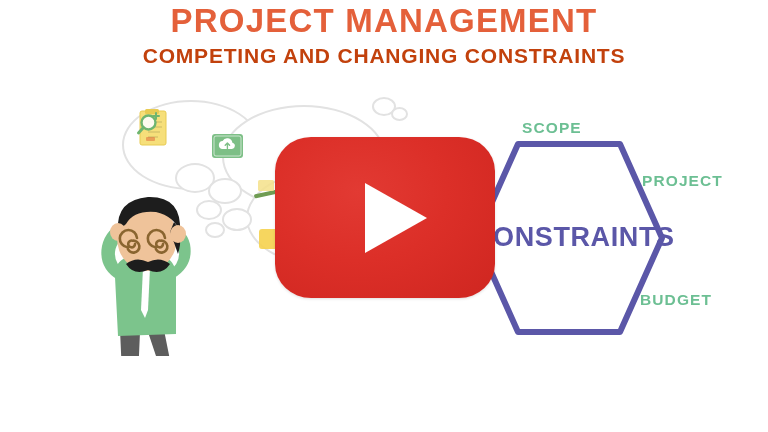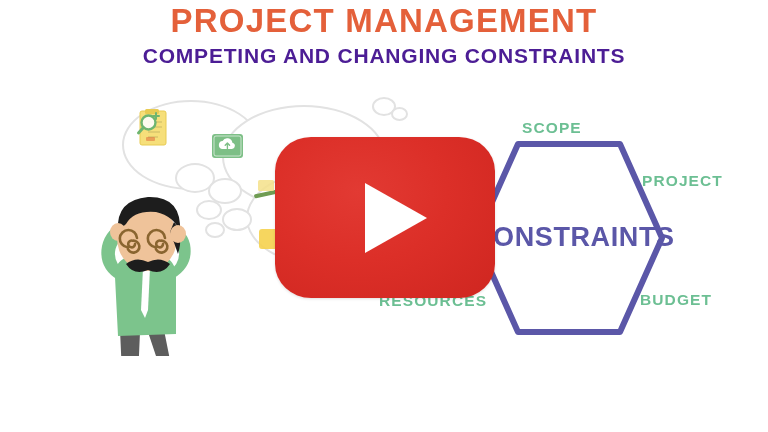--- a/index.html
+++ b/index.html
@@ -35,21 +35,21 @@
   .title-sub {
     position: absolute;
     left: 0;
     top: 44px;
     width: 768px;
     text-align: center;
     font-family: "Liberation Sans", sans-serif;
     font-size: 21px;
     font-weight: bold;
     letter-spacing: 0.8px;
-    color: #4c1d95;
+    color: #c2410c;
     white-space: nowrap;
   }
 
   
   .bubble {
     position: absolute;
     border: 2px solid #e2e2e2;
     background: #ffffff;
     border-radius: 50%;
   }
@@ -221,21 +221,20 @@
 
   <svg class="hex-svg" width="210" height="220" viewBox="0 0 210 220" aria-hidden="true">
     <polygon points="48,14 150,14 192,108 150,202 48,202 6,108" fill="#ffffff" stroke="#5b57a8" stroke-width="6" stroke-linejoin="round" stroke-linecap="round"></polygon>
   </svg>
 
   <div class="hex-center-text" style="left:473px; top:222px;">CONSTRAINTS</div>
 
   <div class="hex-label" style="left:522px; top:119px;">SCOPE</div>
   <div class="hex-label" style="left:642px; top:172px;">PROJECT</div>
   <div class="hex-label" style="left:640px; top:291px;">BUDGET</div>
-  <div class="hex-label" style="left:379px; top:292px;">RESOURCES</div>
 
   <div class="yt-button">
     <div class="yt-triangle"></div>
   </div>
 
   <div class="logo-wrap">
     <svg width="30" height="30" viewBox="0 0 30 30" aria-hidden="true">
       <g fill="#e2703a">
         <circle cx="15" cy="15" r="3.4"></circle>
         <circle cx="8.2" cy="10.6" r="2.3"></circle>

